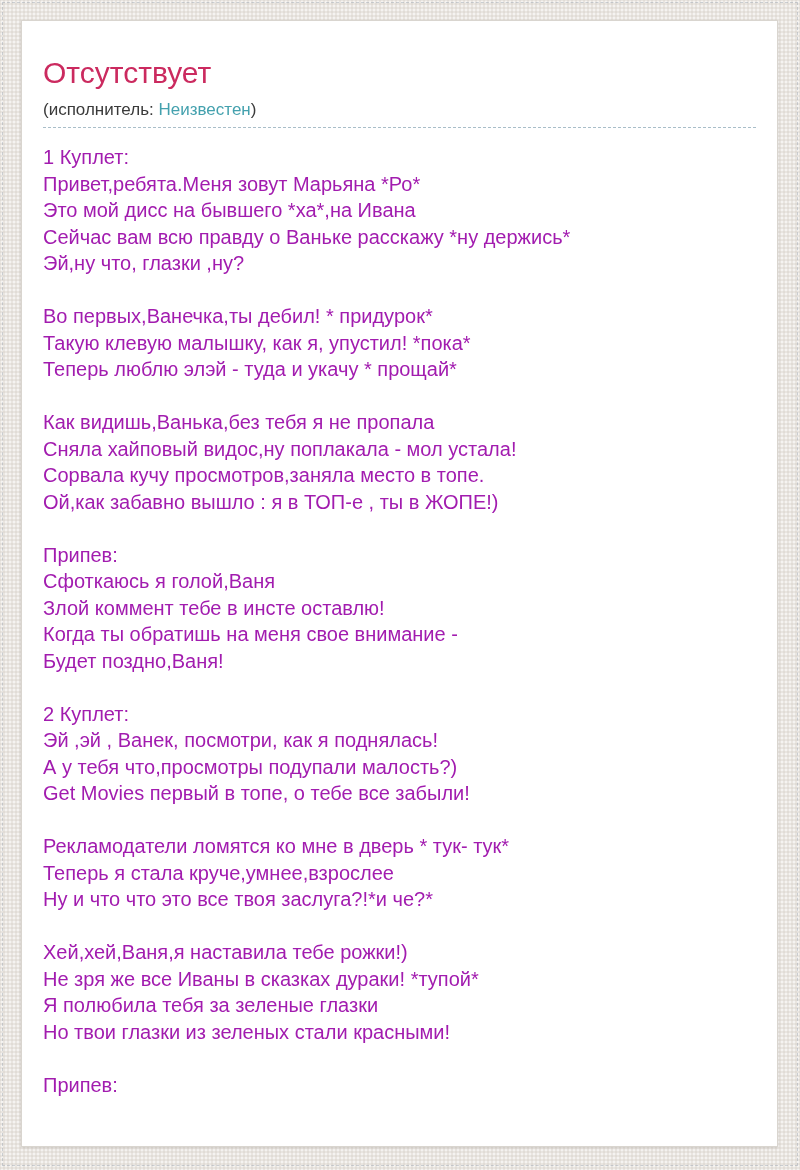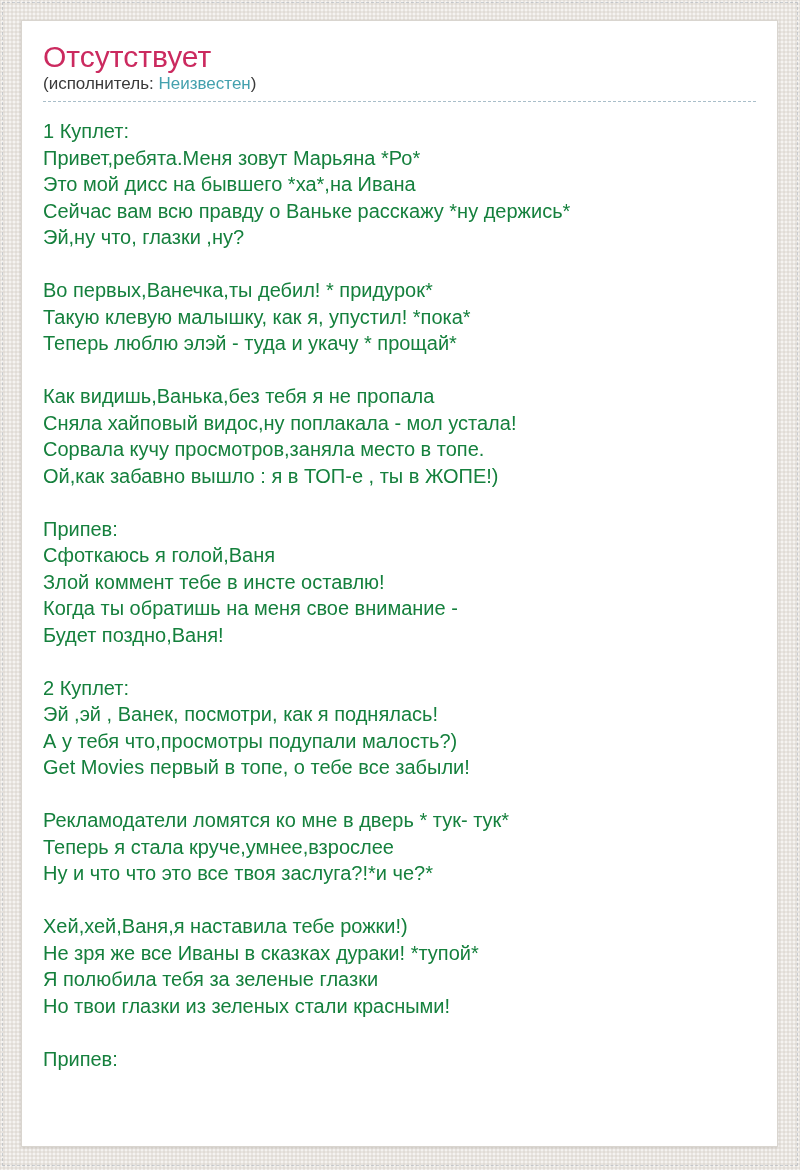--- a/index.html
+++ b/index.html
@@ -29,49 +29,49 @@
   .card {
     position: absolute;
     left: 21px;
     top: 20px;
     width: 757px;
     height: 1127px;
     box-sizing: border-box;
     background: #ffffff;
     border: 1px solid #d9d5cf;
     box-shadow: 0 1px 3px rgba(0,0,0,0.10);
-    padding: 0 21px;
+    padding: 16px 21px;
   }
   .song-title {
     margin: 0;
     padding-top: 21px;
     font-size: 30px;
     line-height: 30px;
     font-weight: 400;
     color: #cb2a5f;
     letter-spacing: 0;
   }
   .artist-line {
-    margin-top: 1px;
+    margin-top: 11px;
     font-size: 17px;
     line-height: 22px;
     color: #3a3a3a;
     padding-bottom: 6px;
     border-bottom: 1px dashed #a9bec9;
   }
   .artist-link {
     color: #44a1ae;
     text-decoration: none;
     cursor: pointer;
   }
   .lyrics {
     margin-top: 16px;
     font-size: 20px;
     line-height: 26.5px;
-    color: #15803d;
+    color: #a21caf;
   }
   .lyrics .line {
     min-height: 26.5px;
     white-space: pre-wrap;
   }
 </style>
 </head>
 <body>
 
 <div class="edge-frame"></div>

